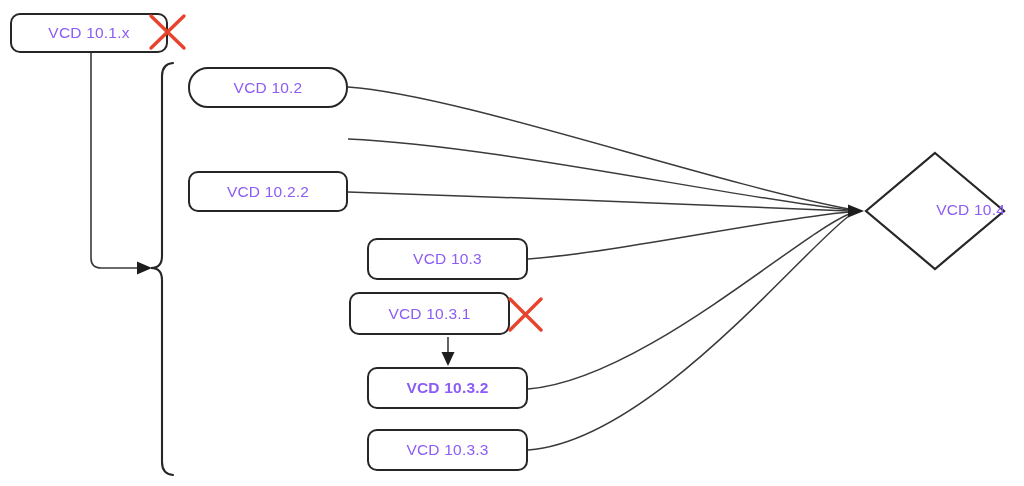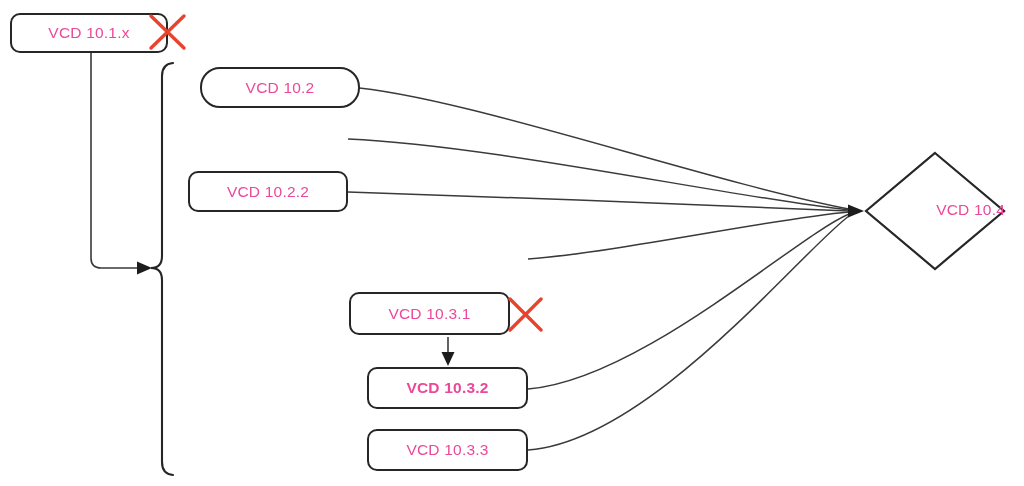--- a/index.html
+++ b/index.html
@@ -28,33 +28,33 @@
     border: 2px solid #262626;
     border-radius: 10px;
     background: #ffffff;
     display: flex;
     align-items: center;
     justify-content: center;
   }
   .node-label {
     font-size: 15.5px;
     letter-spacing: 0.2px;
-    color: #ec4899;
+    color: #8b5cf6;
     white-space: nowrap;
   }
   .diamond-label {
     position: absolute;
     left: 867px;
     top: 201px;
     width: 138px;
     text-align: right;
   }
   
   .n-101x  { left: 10px;  top: 13px;  width: 158px; height: 40px; }
-  .n-102   { left: 200px; top: 67px;  width: 160px; height: 41px; border-radius: 20px; }
+  .n-102   { left: 188px; top: 67px;  width: 160px; height: 41px; border-radius: 20px; }
   .n-1021  { left: 188px; top: 119px; width: 160px; height: 41px; }
   .n-1022  { left: 188px; top: 171px; width: 160px; height: 41px; }
   .n-103   { left: 367px; top: 238px; width: 161px; height: 42px; }
   .n-1031  { left: 349px; top: 292px; width: 161px; height: 43px; }
   .n-1032  { left: 367px; top: 367px; width: 161px; height: 42px; font-weight: bold; }
   .n-1033  { left: 367px; top: 429px; width: 161px; height: 42px; }
 </style>
 </head>
 <body>
 
@@ -87,20 +87,23 @@
 
   <div class="node-box n-101x">
     <span class="node-label">VCD 10.1.x</span>
   </div>
   <div class="node-box n-102">
     <span class="node-label">VCD 10.2</span>
   </div>
   <div class="node-box n-1022">
     <span class="node-label">VCD 10.2.2</span>
   </div>
+  <div class="node-box n-103">
+    <span class="node-label">VCD 10.3</span>
+  </div>
   <div class="node-box n-1031">
     <span class="node-label">VCD 10.3.1</span>
   </div>
   <div class="node-box n-1032">
     <span class="node-label">VCD 10.3.2</span>
   </div>
   <div class="node-box n-1033">
     <span class="node-label">VCD 10.3.3</span>
   </div>
 

